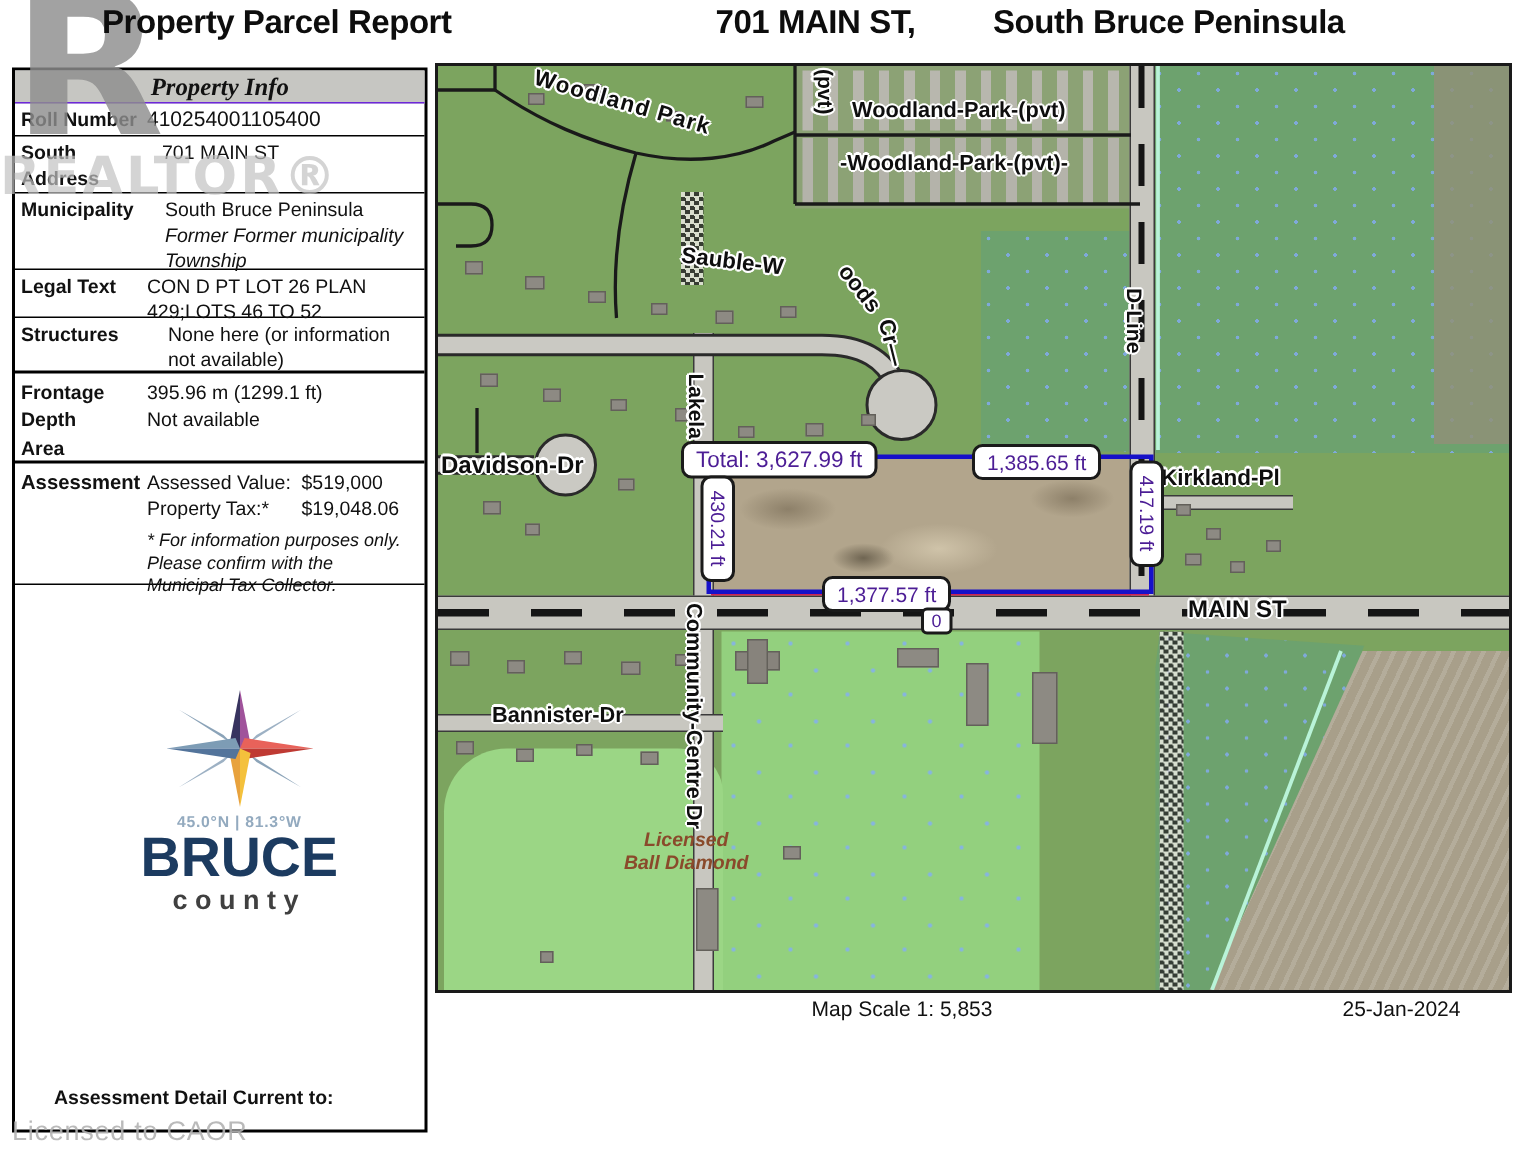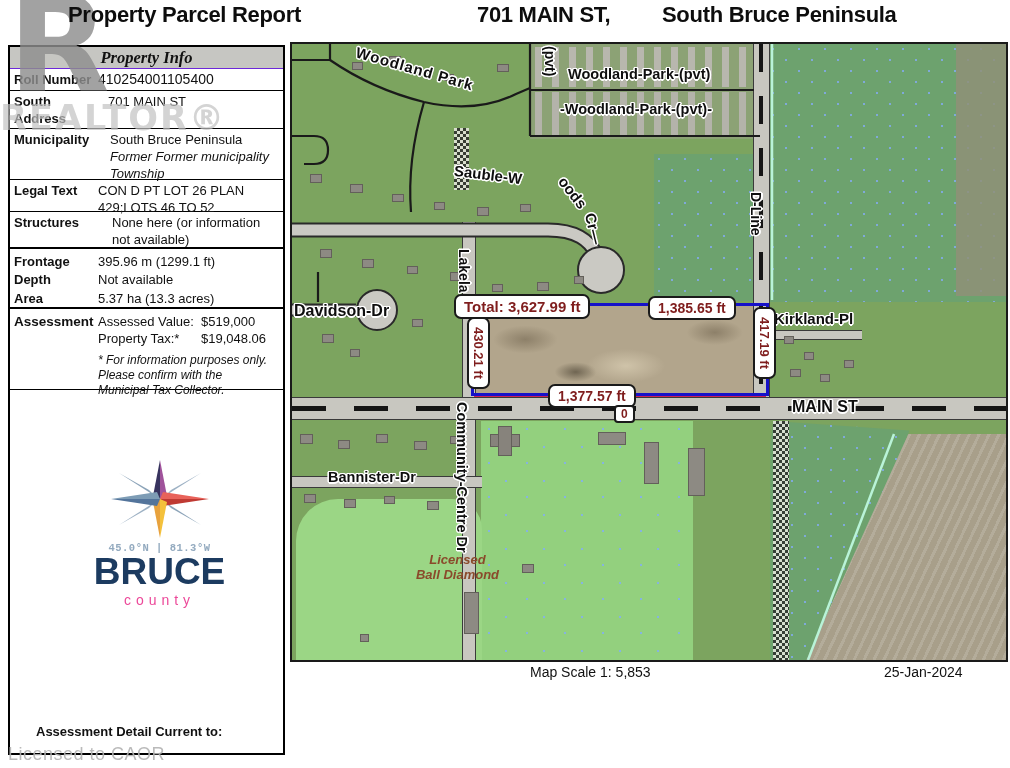--- a/index.html
+++ b/index.html
@@ -24,23 +24,23 @@
   .plabel{flex:0 0 84px;font-weight:bold;font-size:13px;line-height:17px;}
   .pval{flex:1;font-size:13px;line-height:17px;padding-right:4px;}
   .pital{font-style:italic;}
   .afield{display:flex;}
   .afield .fl{flex:0 0 103px;}
   .anote{font-style:italic;font-size:12px;line-height:15px;margin-top:6px;width:178px;}
   .pfoot{position:absolute;left:26px;bottom:14px;font-weight:bold;font-size:13px;}
 
   
   .logo{position:absolute;left:82px;top:412px;width:135px;text-align:center;z-index:2;}
-  .coords{font-size:10.5px;color:#93aabf;font-weight:bold;letter-spacing:.5px;margin-top:1px;font-family:Liberation Mono, monospace;}
+  .coords{font-size:10.5px;color:#93aabf;font-weight:bold;letter-spacing:.5px;margin-top:1px;}
   .bruce{font-size:37px;font-weight:bold;color:#1c3b60;line-height:36px;letter-spacing:0px;font-family:"Liberation Sans",sans-serif;}
-  .county{font-size:14px;font-weight:normal;color:#ec4899;letter-spacing:5px;line-height:20px;}
+  .county{font-size:18px;font-weight:bold;color:#404040;letter-spacing:5px;line-height:20px;}
 
   
   .map{position:absolute;left:290px;top:42px;width:714px;height:616px;border:2px solid #1a1a1a;background:#7ca45f;overflow:hidden;z-index:1;}
   .zone{position:absolute;}
   .marsh{background-color:#6da26e;
     background-image:radial-gradient(circle 2.2px at 5px 5px,#7fa9da 55%,transparent 62%),
                      radial-gradient(circle 2.2px at 18px 16px,#7fa9da 55%,transparent 62%);
     background-size:26px 22px;}
   .marsh-sparse{background-image:radial-gradient(circle 2.4px at 8px 8px,#86b4e0 55%,transparent 62%),
                      radial-gradient(circle 2.4px at 25px 26px,#86b4e0 55%,transparent 62%);
@@ -48,30 +48,30 @@
   .checker{background-image:repeating-conic-gradient(#2b2b2b 0% 25%, #e8e8e0 0% 50%);background-size:6px 6px;opacity:.85;}
   .bld{position:absolute;background:#8d8a83;border:1px solid #63605a;box-sizing:border-box;z-index:3;}
   .roadH,.roadV{position:absolute;background:#c8c7c0;z-index:2;box-sizing:border-box;}
   .roadH{border-top:1px solid #3a3a3a;border-bottom:1px solid #3a3a3a;}
   .roadV{border-left:1px solid #3a3a3a;border-right:1px solid #3a3a3a;}
   .dashH{position:absolute;height:5px;background:repeating-linear-gradient(90deg,#151515 0 34px,transparent 34px 62px);z-index:2;}
   .dashV{position:absolute;width:4px;background:repeating-linear-gradient(180deg,#151515 0 28px,transparent 28px 52px);z-index:2;}
   .lbl{position:absolute;font-weight:bold;color:#0e0e0e;white-space:nowrap;z-index:5;
        text-shadow:-1px -1px 0 #fff,1px -1px 0 #fff,-1px 1px 0 #fff,1px 1px 0 #fff,0 -1.5px 0 #fff,0 1.5px 0 #fff,-1.5px 0 0 #fff,1.5px 0 0 #fff;}
   .vlbl{writing-mode:vertical-rl;}
-  .mbox{position:absolute;background:#fff;border:2px solid #1a1a1a;border-radius:7px;font-weight:bold;
-        font-size:14px;padding:2px 8px;z-index:6;white-space:nowrap;color:#7f1d1d;}
+  .mbox{position:absolute;background:#fff;border:2px solid #1a1a1a;border-radius:7px;font-weight:normal;
+        font-size:14px;padding:2px 8px;z-index:6;white-space:nowrap;color:#4c1d95;}
   .mbox.vert{writing-mode:vertical-rl;padding:8px 2px;}
   .parcel{position:absolute;left:179px;top:259px;width:298px;height:93px;border:3px solid #1611c9;z-index:5;box-sizing:border-box;}
   .parcel-red{position:absolute;left:182px;top:351px;width:292px;height:2px;background:#cc2255;z-index:4;}
   .cyan{stroke:#b9f3d8;stroke-width:2.5;fill:none;}
   .svgwrap{position:absolute;left:0;top:0;z-index:2;}
 
   
-  .scaletxt{position:absolute;font-size:14px;color:#111;z-index:2;}
+  .scaletxt{position:absolute;font-size:14px;color:#111;z-index:2;margin-left:11px;}
   .discbox{position:absolute;left:290px;top:694px;width:715px;height:64px;border:2px solid #000;box-sizing:border-box;
            padding:3px 10px;font-size:13.5px;line-height:19px;z-index:2;background:#fff;}
 </style>
 </head>
 <body>
 
 <div id="page">
 
   <span class="title" style="left:68px;">Property Parcel Report</span>
   <span class="title" style="left:477px;">701 MAIN ST,</span>
@@ -119,21 +119,20 @@
     <div class="prow noline" style="height:20px;padding-top:4px">
       <span class="plabel">Frontage</span>
       <span class="pval">395.96 m (1299.1 ft)</span>
     </div>
     <div class="prow noline" style="height:19px">
       <span class="plabel">Depth</span>
       <span class="pval">Not available</span>
     </div>
     <div class="prow thick" style="height:21px">
       <span class="plabel">Area</span>
-      <span class="pval">5.37 ha (13.3 acres)</span>
     </div>
 
     <div class="prow" style="height:81px;padding-top:4px">
       <span class="plabel" style="font-size:13.5px">Assessment</span>
       <span class="pval">
         <span class="afield">
             <span class="fl">Assessed Value:</span>
             <span>$519,000</span>
           </span>
         <span class="afield">

